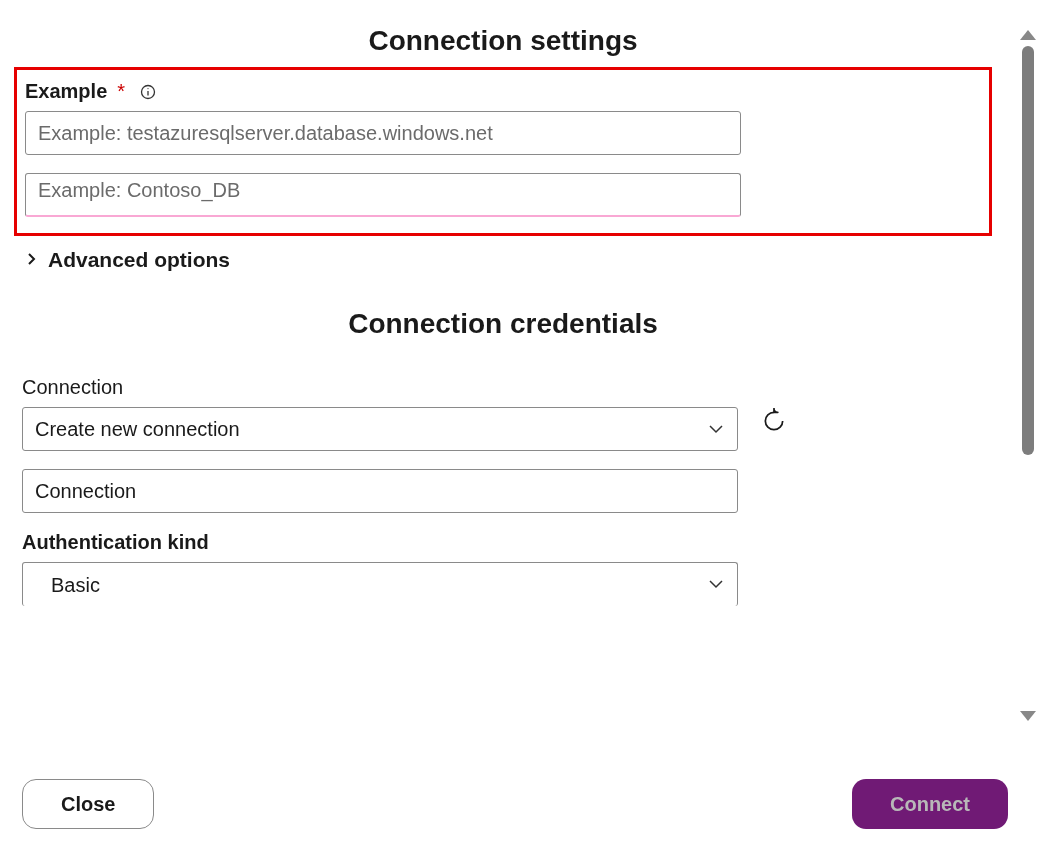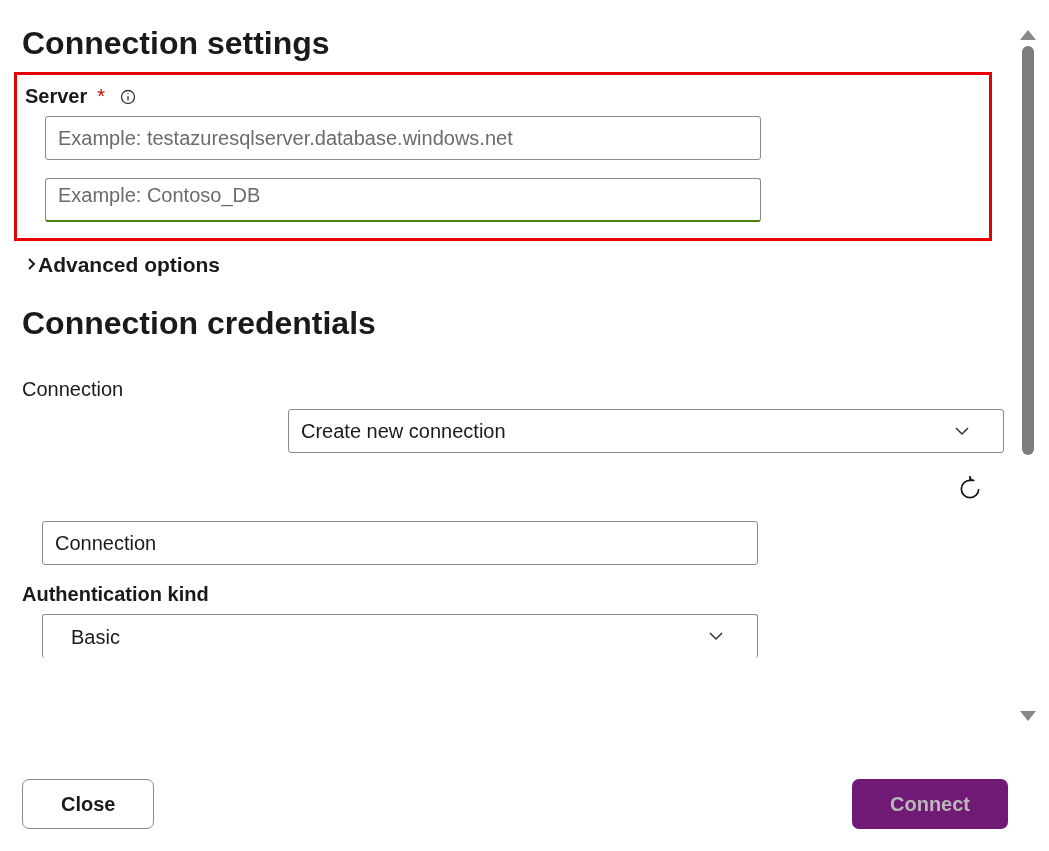--- a/index.html
+++ b/index.html
@@ -13,23 +13,24 @@
     }
     .viewport {
       position: absolute;
       left: 0;
       top: 0;
       width: 1006px;
       height: 851px;
       padding: 25px 22px 0 22px;
     }
     h2.section-title {
-      font-size: 32px;
+      font-size: 28px;
       font-weight: 600;
       margin-bottom: 20px;
+      text-align: center;
     }
     .highlight-zone {
       border: 3px solid #e60000;
       padding: 10px 8px 14px 8px;
       margin: -10px -8px 10px -8px;
     }
     .field { margin-bottom: 18px; }
     .field-label {
       font-size: 20px;
       font-weight: 600;
@@ -50,25 +51,24 @@
     .text-input, .select-input {
       width: 716px;
       height: 44px;
       font-size: 20px;
       font-family: inherit;
       padding: 0 12px;
       border: 1px solid #8a8a8a;
       border-radius: 3px;
       background: #fff;
       color: #1a1a1a;
-      margin-left: 20px;
     }
     .text-input::placeholder { color: #6b6b6b; }
     .text-input.accent-bottom {
-      border-bottom: 2px solid #4d7c0f;
+      border-bottom: 2px solid #f9a8d4;
       padding-bottom: 8px;
     }
     .select-wrap {
       position: relative;
       width: 716px;
       display: inline-block;
       vertical-align: middle;
     }
     .select-input {
       appearance: none;
@@ -79,57 +79,58 @@
     }
     .select-chevron {
       position: absolute;
       right: 14px;
       top: 50%;
       transform: translateY(-50%);
       pointer-events: none;
       font-size: 16px;
       color: #333;
     }
-    .select-row { display: flex; align-items: flex-end; gap: 22px; flex-direction: column; }
+    .select-row { display: flex; align-items: flex-start; gap: 22px; }
     .refresh-btn {
       width: 28px;
       height: 28px;
       border: none;
       background: none;
       cursor: pointer;
       display: inline-flex;
       align-items: center;
       justify-content: center;
     }
     .adv-toggle {
       display: flex;
       align-items: center;
+      gap: 10px;
       font-size: 21px;
       font-weight: 600;
       cursor: pointer;
-      margin: 12px 0 28px 4px;
+      margin: 12px 0 36px 4px;
     }
     .adv-chevron { font-size: 18px; }
     h2.cred-title { margin-bottom: 36px; }
     .footer {
       position: absolute;
       left: 22px;
       bottom: 22px;
       right: 41px;
       display: flex;
       justify-content: space-between;
       align-items: center;
     }
     .btn {
       font-family: inherit;
       font-size: 20px;
       font-weight: 600;
       height: 50px;
       padding: 0 38px;
-      border-radius: 7px;
+      border-radius: 14px;
       cursor: pointer;
     }
     .btn-close {
       background: #fff;
       border: 1px solid #8a8a8a;
       color: #1a1a1a;
     }
     .btn-connect {
       background: #701a75;
       border: none;
@@ -169,21 +170,21 @@
 </head>
 <body>
 
 <div class="viewport">
 
   <h2 class="section-title">Connection settings</h2>
 
   <div class="highlight-zone">
     <div class="field">
       <div class="field-label">
-        <span>Server</span>
+        <span>Example</span>
         <span class="req-star">*</span>
         <span class="info-icon">
           <svg width="16" height="16" viewBox="0 0 16 16" fill="none" stroke="#333" stroke-width="1.3">
             <circle cx="8" cy="8" r="6.5"></circle>
             <line x1="8" y1="7" x2="8" y2="11.5"></line>
             <circle cx="8" cy="4.6" r="0.6" fill="#333" stroke="none"></circle>
           </svg>
         </span>
       </div>
       <input class="text-input" type="text" placeholder="Example: testazuresqlserver.database.windows.net" style="">

